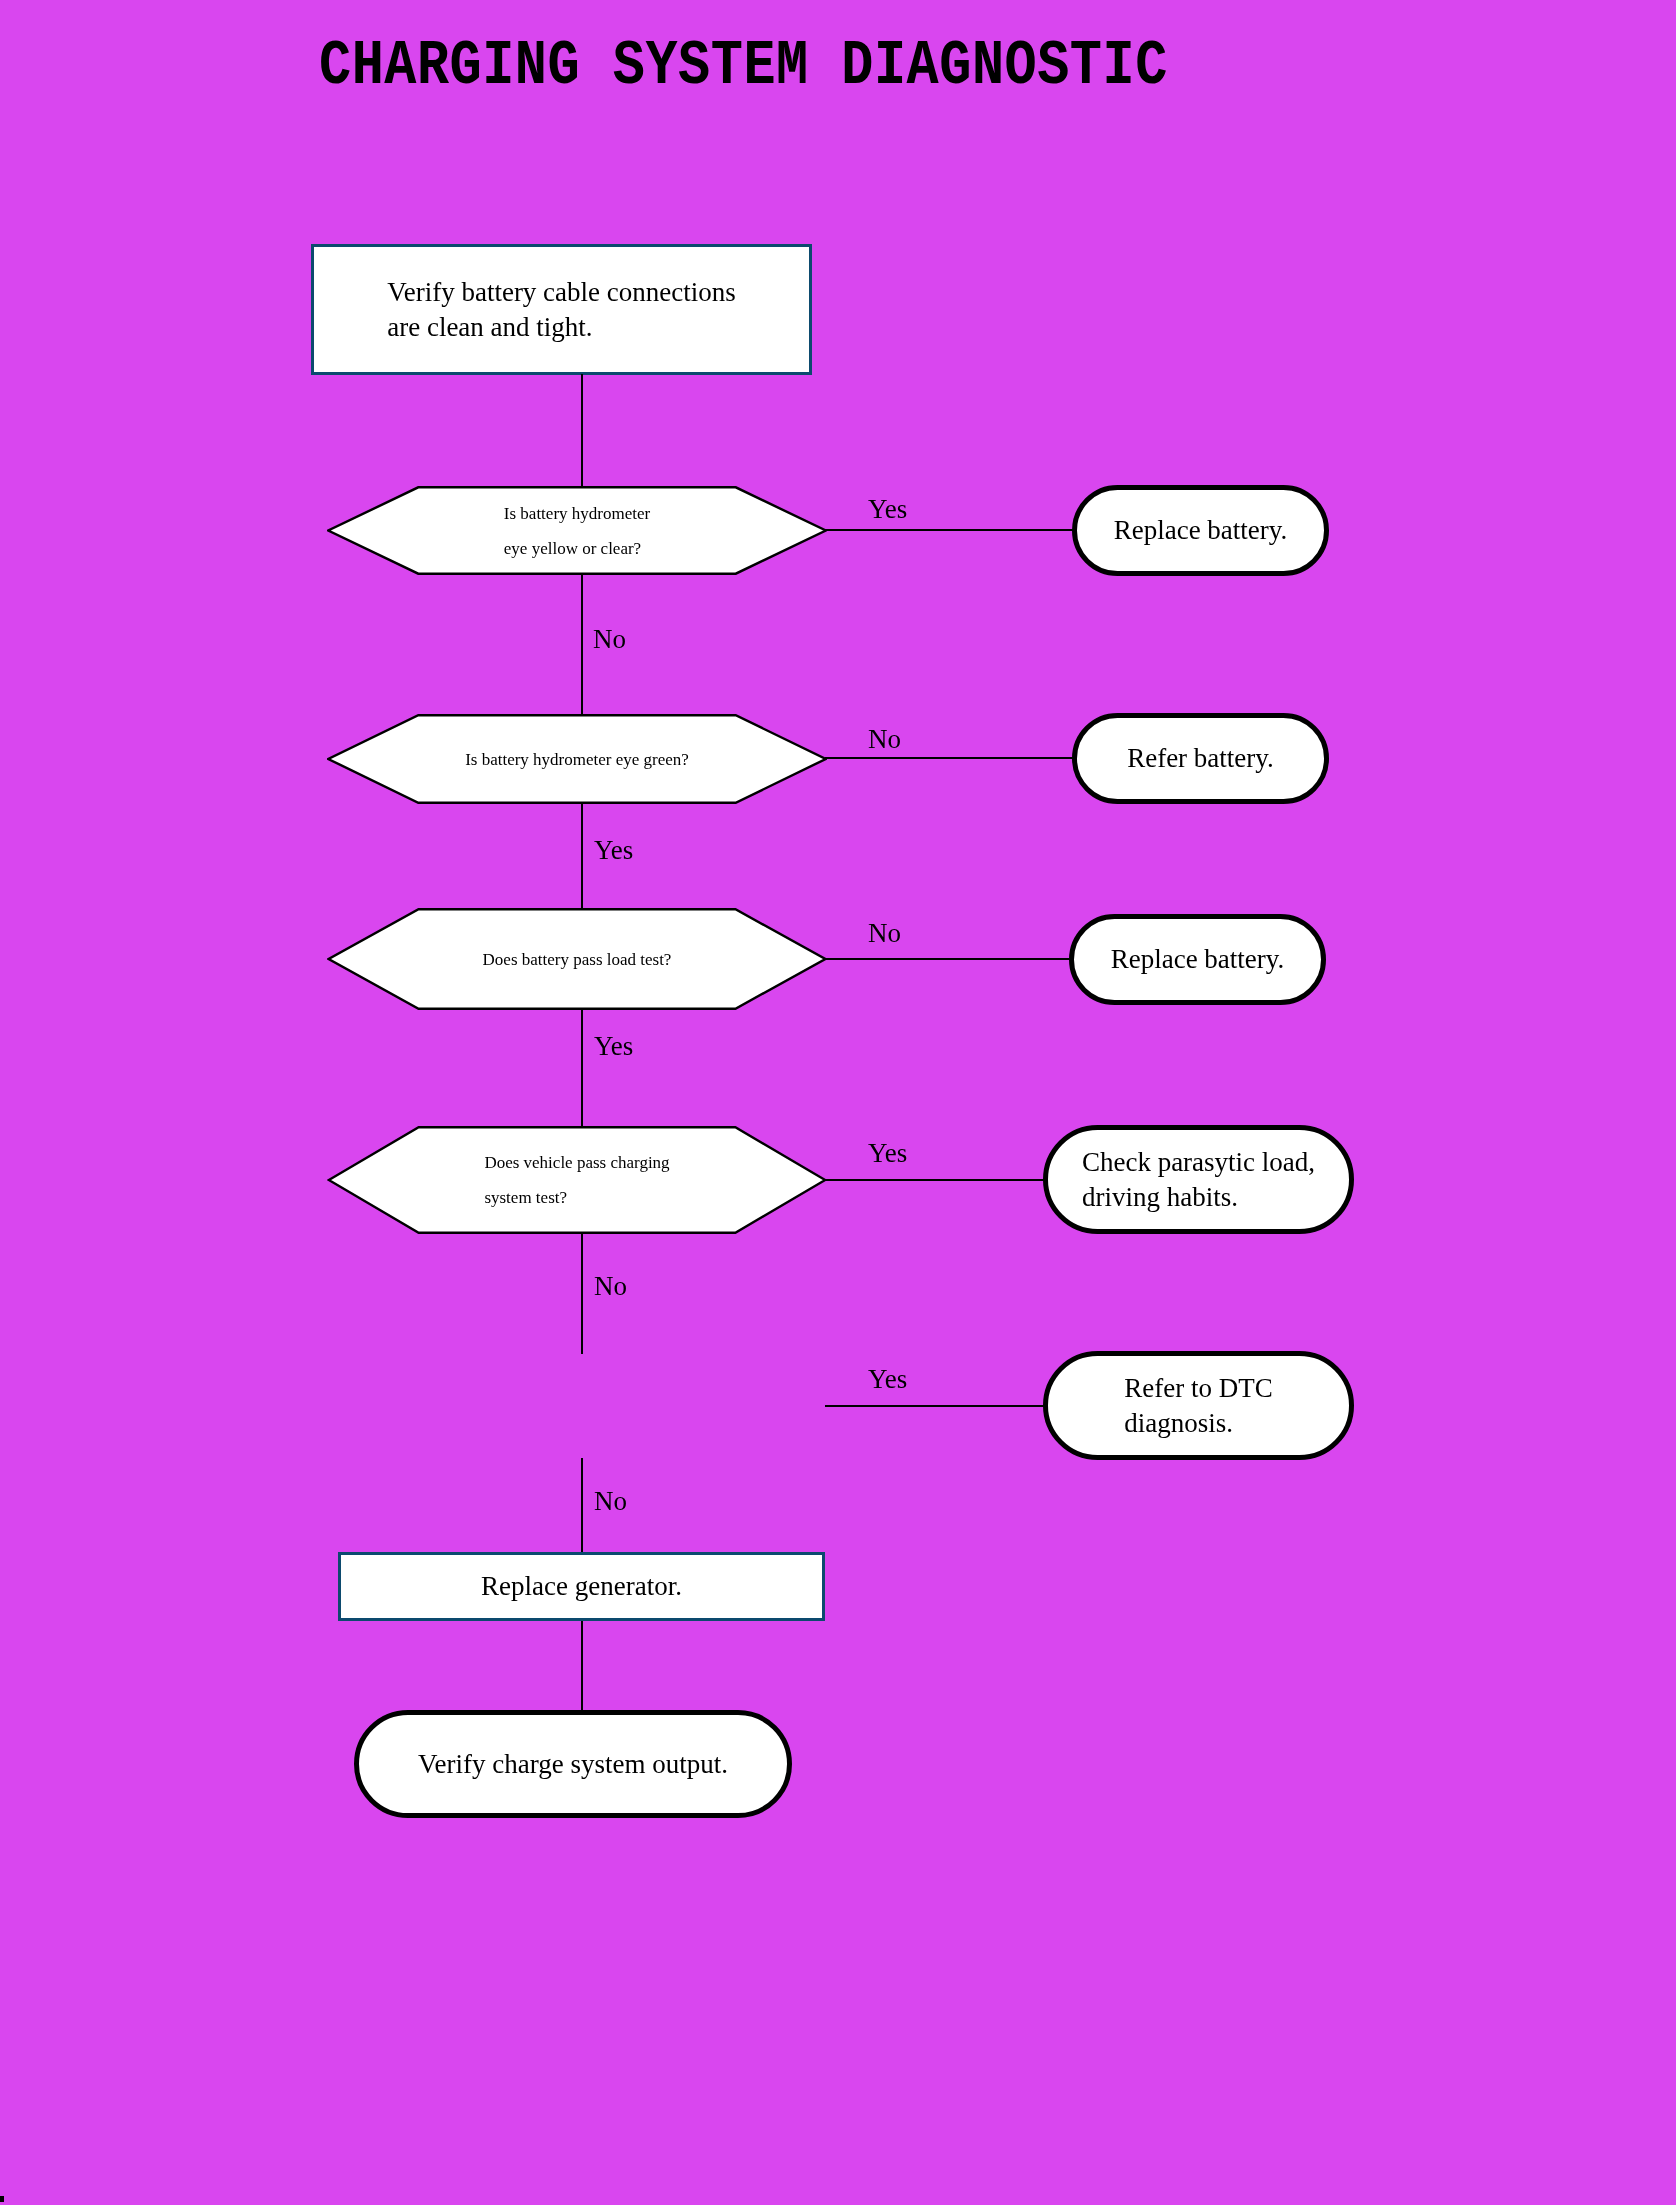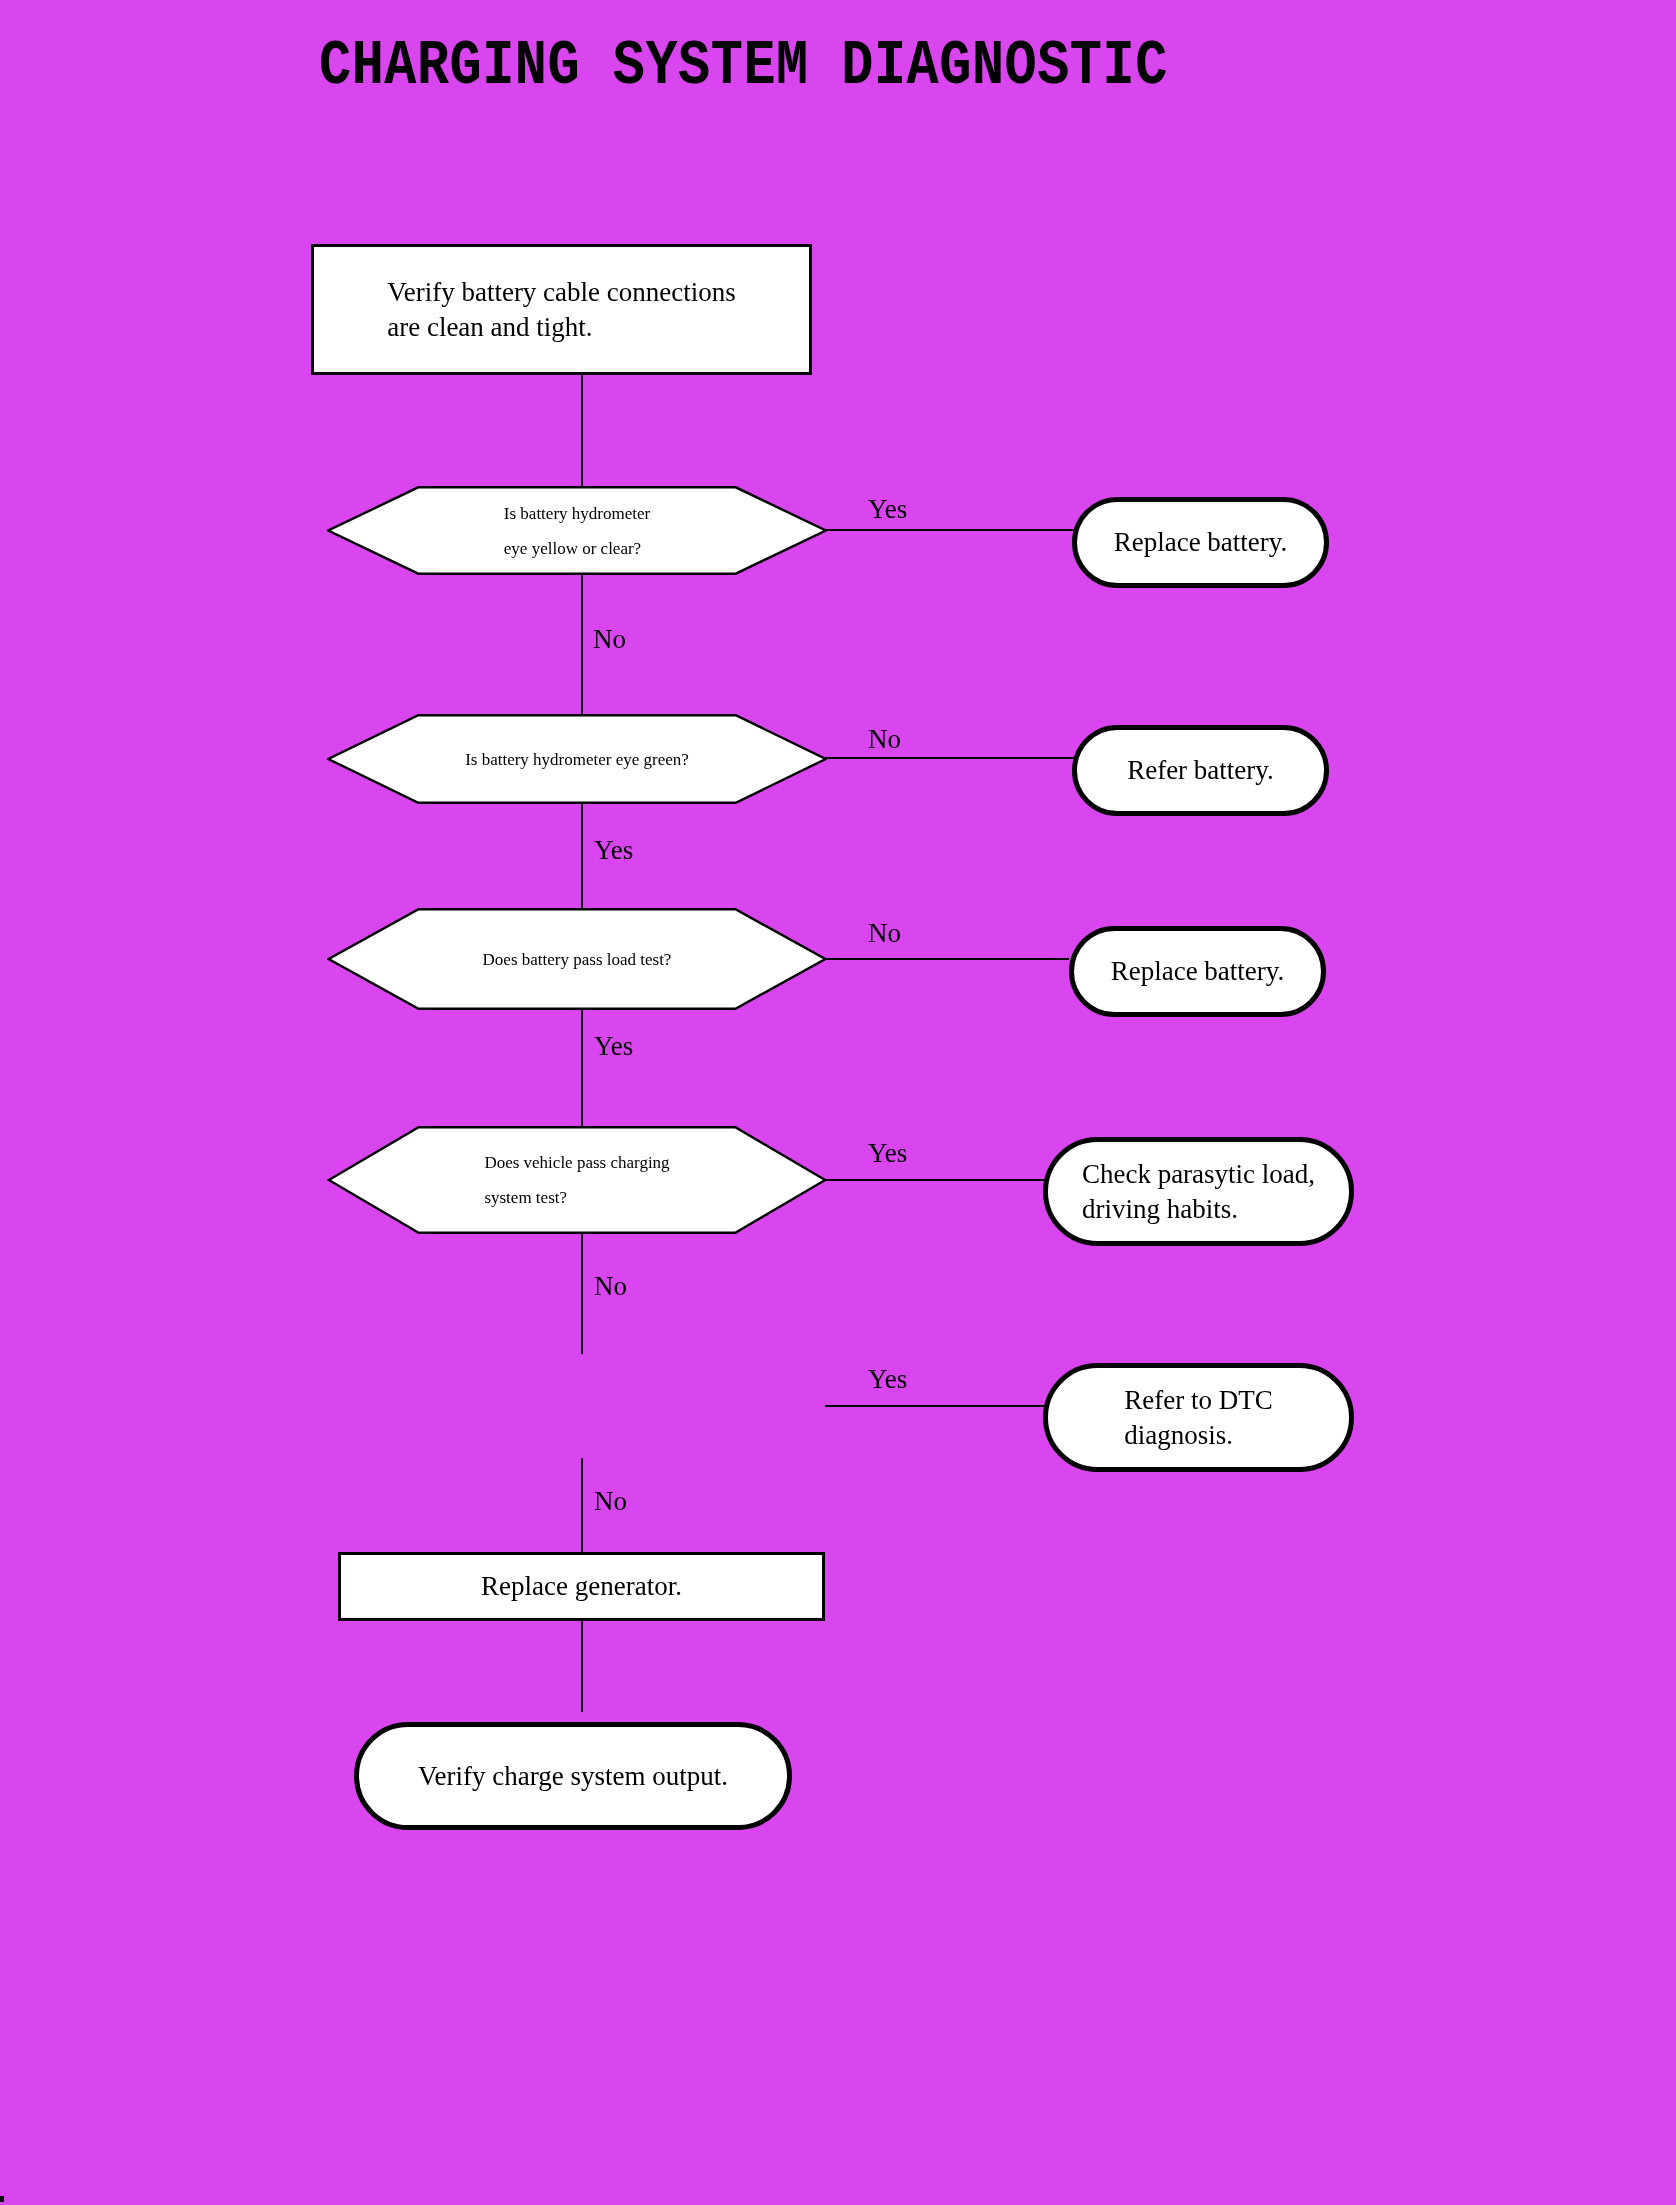--- a/index.html
+++ b/index.html
@@ -17,26 +17,25 @@
     font-family: "Liberation Mono", monospace;
     font-weight: bold; font-size: 63px; line-height: 63px;
     white-space: nowrap; letter-spacing: 0.6px;
     transform: scaleX(0.85); transform-origin: left top;
   }
 
   .node { position: absolute; }
   .shape-svg { position: absolute; left: 0; top: 0; display: block; }
 
   .rect-node {
-    border: 3px solid #000000; background: #ffffff; box-sizing: border-box;
+    border: 3px solid #0c4a6e; background: #ffffff; box-sizing: border-box;
   }
   .oval-node {
     border: 5.5px solid #000000; background: #ffffff; box-sizing: border-box;
     border-radius: 607px;
-    margin-top: 12px;
   }
 
   .node-label {
     position: absolute; inset: 0;
     display: flex; align-items: center; justify-content: center;
     z-index: 2;
   }
   .text-block {
     text-align: left;
     font-size: 17px; line-height: 35px;

